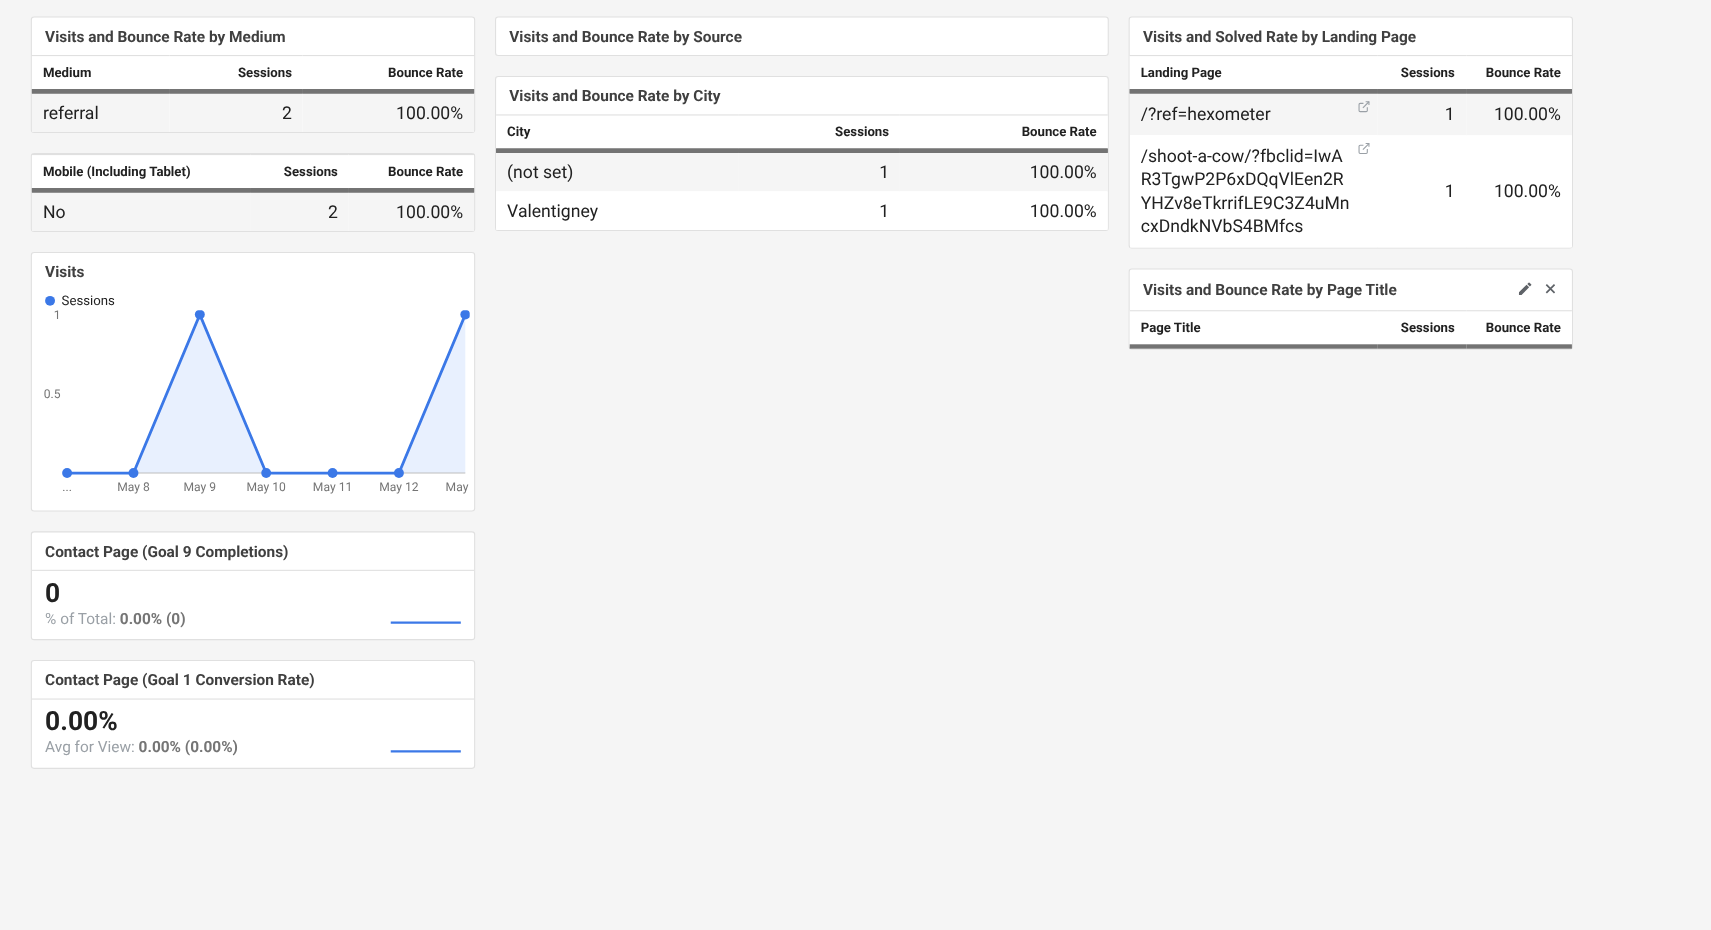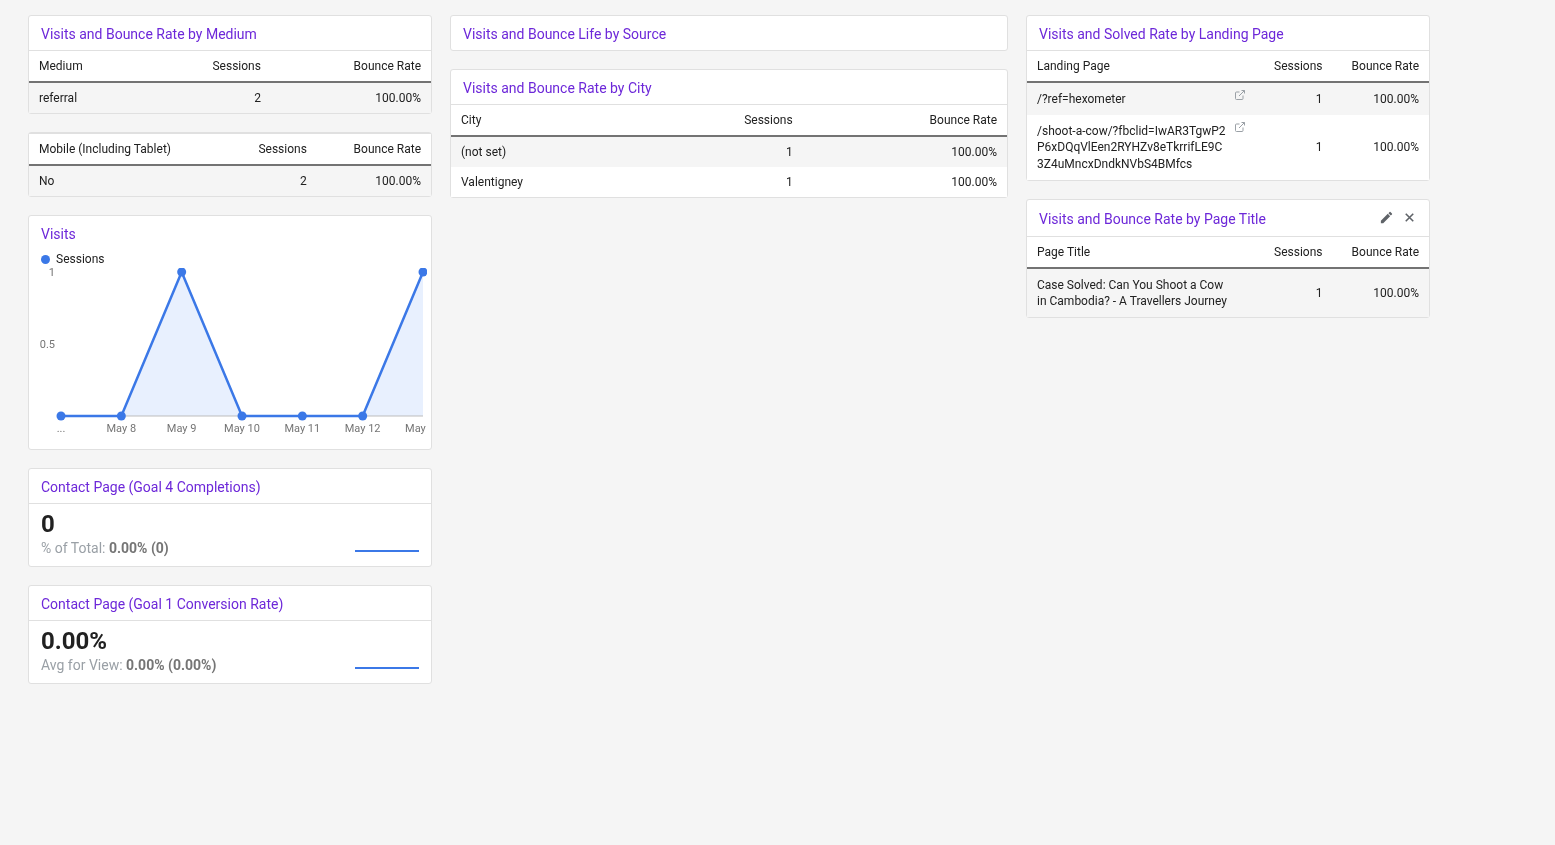--- a/index.html
+++ b/index.html
@@ -14,45 +14,45 @@
 .col { display: flex; flex-direction: column; gap: 18px; }
 .col-1 { width: 404px; }
 .col-2 { width: 558px; }
 .col-3 { width: 404px; }
 .card {
   background: #fff;
   border: 1px solid #e0e0e0;
   border-radius: 3px;
 }
 .card-title {
-  color: #6d28d9;
+  color: #404040;
   font-size: 14px;
-  font-weight: 400;
+  font-weight: 700;
   padding: 10px 12px 8px;
   display: flex;
   justify-content: space-between;
   align-items: center;
   text-align: right;
 }
 .card-title-icons { display: flex; gap: 8px; color: #5f6368; }
 .card-title-icons span { cursor: pointer; }
 table { width: 100%; border-collapse: collapse; }
 th {
   text-align: left;
   font-size: 12px;
-  font-weight: 400;
+  font-weight: 700;
   color: #212121;
   padding: 8px 10px;
   border-top: 1px solid #e0e0e0;
-  border-bottom: 2px solid #737373;
+  border-bottom: 4px solid #737373;
   background: #fff;
 }
 th.num, td.num { text-align: right; }
 td {
-  font-size: 12px;
+  font-size: 16px;
   padding: 8px 10px;
   color: #212121;
 }
 tbody tr:nth-child(odd) { background: #f5f5f5; }
 tbody tr:nth-child(even) { background: #fff; }
 .lp-col { width: 56%; }
 .sess-col { width: 20%; }
 .br-col { width: 24%; }
 .lp-cell { position: relative; padding-right: 24px; word-break: break-all; line-height: 1.35; }
 .popout {
@@ -152,21 +152,21 @@
             <text x="205" y="164" text-anchor="middle">May 10</text>
             <text x="265.3333333333333" y="164" text-anchor="middle">May 11</text>
             <text x="325.6666666666667" y="164" text-anchor="middle">May 12</text>
             <text x="386" y="164" text-anchor="middle">May 13</text>
           </svg>
       </div>
     </div>
 
     <div class="card">
       <div class="card-title">
-        <span>Contact Page (Goal 4 Completions)</span>
+        <span>Contact Page (Goal 9 Completions)</span>
       </div>
       <div class="scorecard-body">
         <div class="big-num">0</div>
         <div class="sub">
           <span>% of Total: </span><b>0.00% (0)</b>
         </div>
         <svg class="spark">
             <line x1="0" y1="11" x2="64" y2="11" stroke="#3b78e7" stroke-width="2"></line>
           </svg>
       </div>
@@ -186,21 +186,21 @@
           </svg>
       </div>
     </div>
 
   </div>
 
   <div class="col col-2">
 
     <div class="card">
       <div class="card-title">
-        <span>Visits and Bounce Life by Source</span>
+        <span>Visits and Bounce Rate by Source</span>
       </div>
     </div>
 
     <div class="card">
       <div class="card-title">
         <span>Visits and Bounce Rate by City</span>
       </div>
       <table>
         <thead>
             <tr>
@@ -291,24 +291,19 @@
       </div>
       <table>
         <thead>
             <tr>
           <th class="lp-col">Page Title</th>
           <th class="num sess-col">Sessions</th>
           <th class="num br-col">Bounce Rate</th>
         </tr>
           </thead>
         <tbody>
-          <tr>
-            <td class="lp-cell">Case Solved: Can You Shoot a Cow in Cambodia? - A Travellers Journey</td>
-            <td class="num">1</td>
-            <td class="num">100.00%</td>
-          </tr>
         </tbody>
       </table>
     </div>
 
   </div>
 
 </div>
 
 </body></html>

